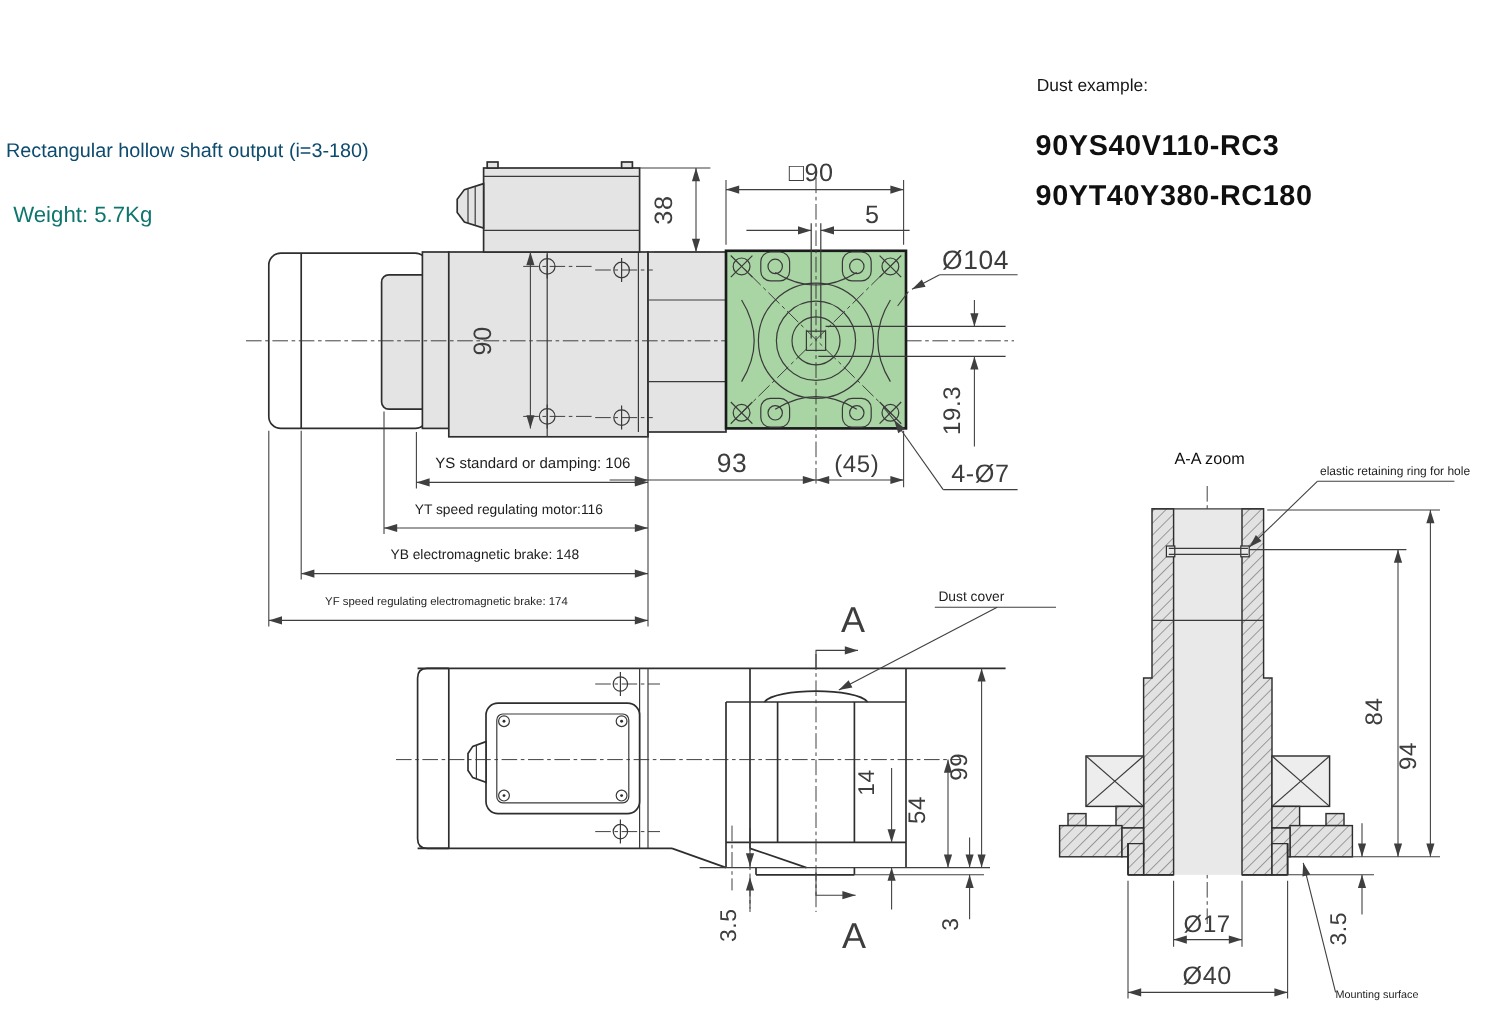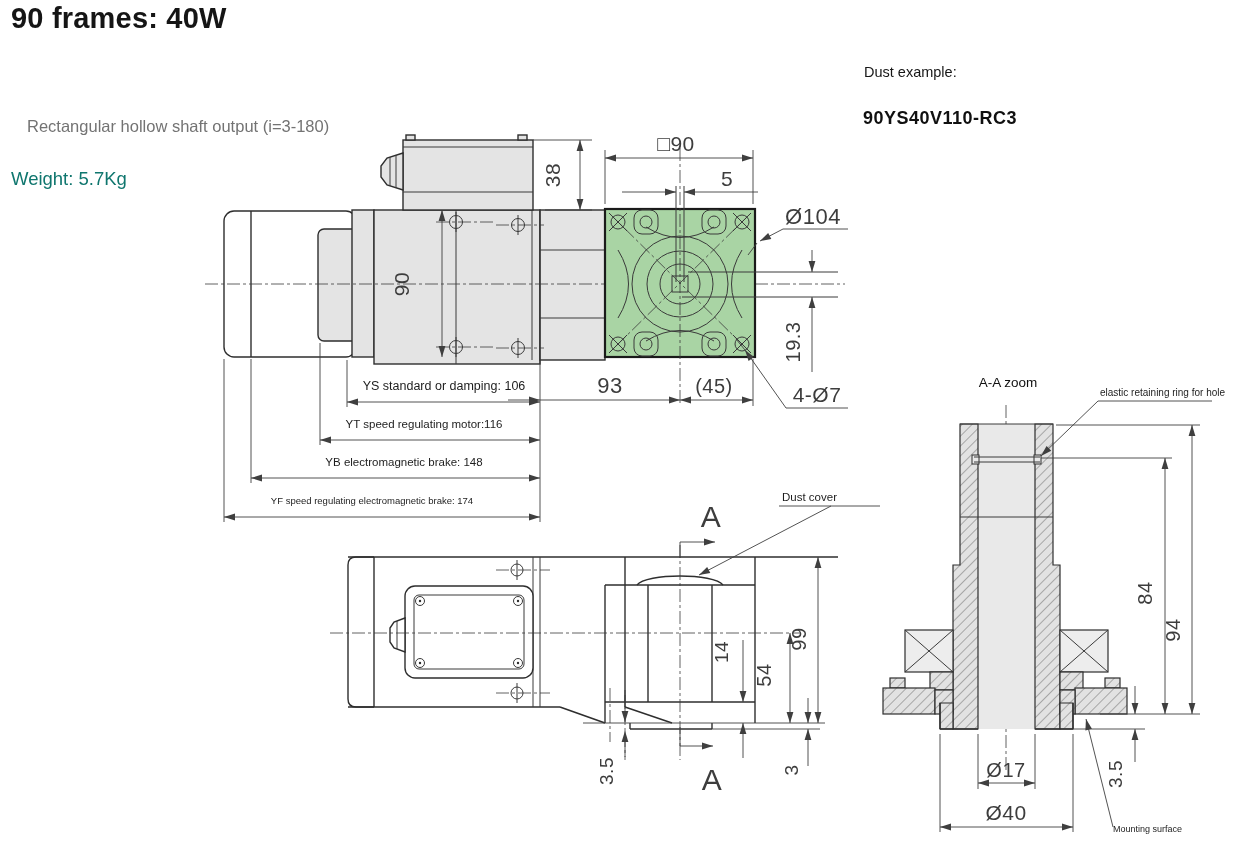--- a/index.html
+++ b/index.html
@@ -1,43 +1,43 @@
 <!DOCTYPE html>
 <html style="--green: #a9d4a4; --gray: #e4e4e4;"><head>
 <meta charset="utf-8">
 <style>
   html,body{margin:0;padding:0;background:#ffffff;}
   .page{position:relative;width:1239px;height:844px;background:#fff;overflow:hidden;
         font-family:"Liberation Sans",sans-serif;color:#111;}
   .t-title{position:absolute;left:11px;top:2px;font-size:29px;font-weight:600;letter-spacing:.2px;color:#151515;}
-  .t-sub{position:absolute;left:27px;top:117px;font-size:16.5px;color:#737373;}
+  .t-sub{position:absolute;left:5px;top:117px;font-size:16.5px;color:#0c4a6e;}
   .t-weight{position:absolute;left:11px;top:168px;font-size:18.5px;color:#0f766e;}
   .t-modelhead{position:absolute;left:864px;top:64px;font-size:14.5px;color:#161616;}
-  .t-model{position:absolute;left:863px;font-size:18px;font-weight:700;letter-spacing:.5px;color:#101010;}
+  .t-model{position:absolute;left:863px;font-size:24px;font-weight:700;letter-spacing:.5px;color:#101010;}
   .t-m1{top:108px;} .t-m2{top:150px;}
   svg text{font-family:"Liberation Sans",sans-serif;}
   .dimtxt{fill:#3d3d3d;letter-spacing:.5px;}
   .lbl{fill:#1d1d1d;}
   .ol{fill:none;stroke:#2e2e2e;stroke-width:1.4;stroke-linejoin:round;}
   .olw{fill:#ffffff;stroke:#2e2e2e;stroke-width:1.4;}
   .olg{fill:var(--gray,#e4e4e4);stroke:#2e2e2e;stroke-width:1.4;}
   .thin{fill:none;stroke:#3a3a3a;stroke-width:1;}
   .dim{fill:none;stroke:#3f3f3f;stroke-width:.9;}
   .cl{fill:none;stroke:#3a3a3a;stroke-width:.8;stroke-dasharray:13 3 3 3;}
   .hatchy{fill:url(#hatch);stroke:#2e2e2e;stroke-width:1.2;}
 </style>
 </head>
 <body>
 
 <div class="page">
-  <div class="t-title">90 frames: 40W</div>
   <div class="t-sub">Rectangular hollow shaft output (i=3-180)</div>
   <div class="t-weight">Weight: 5.7Kg</div>
   <div class="t-modelhead">Dust example:</div>
   <div class="t-model t-m1">90YS40V110-RC3</div>
+  <div class="t-model t-m2">90YT40Y380-RC180</div>
 
   <svg width="1239" height="844" viewBox="0 0 1239 844">
     <defs>
       <marker id="arr" viewBox="0 0 12 8" markerWidth="12" markerHeight="8" refX="11.5" refY="4" orient="auto-start-reverse" markerUnits="userSpaceOnUse">
         <path d="M11.5,4 L0.5,0.6 L0.5,7.4 Z" fill="#3f3f3f"></path>
       </marker>
       <pattern id="hatch" width="7" height="7" patternUnits="userSpaceOnUse" patternTransform="rotate(45)">
         <rect width="7" height="7" fill="#e2e2e2"></rect>
         <line x1="0" y1="0" x2="0" y2="7" stroke="#6a6a6a" stroke-width="1"></line>
       </pattern>

